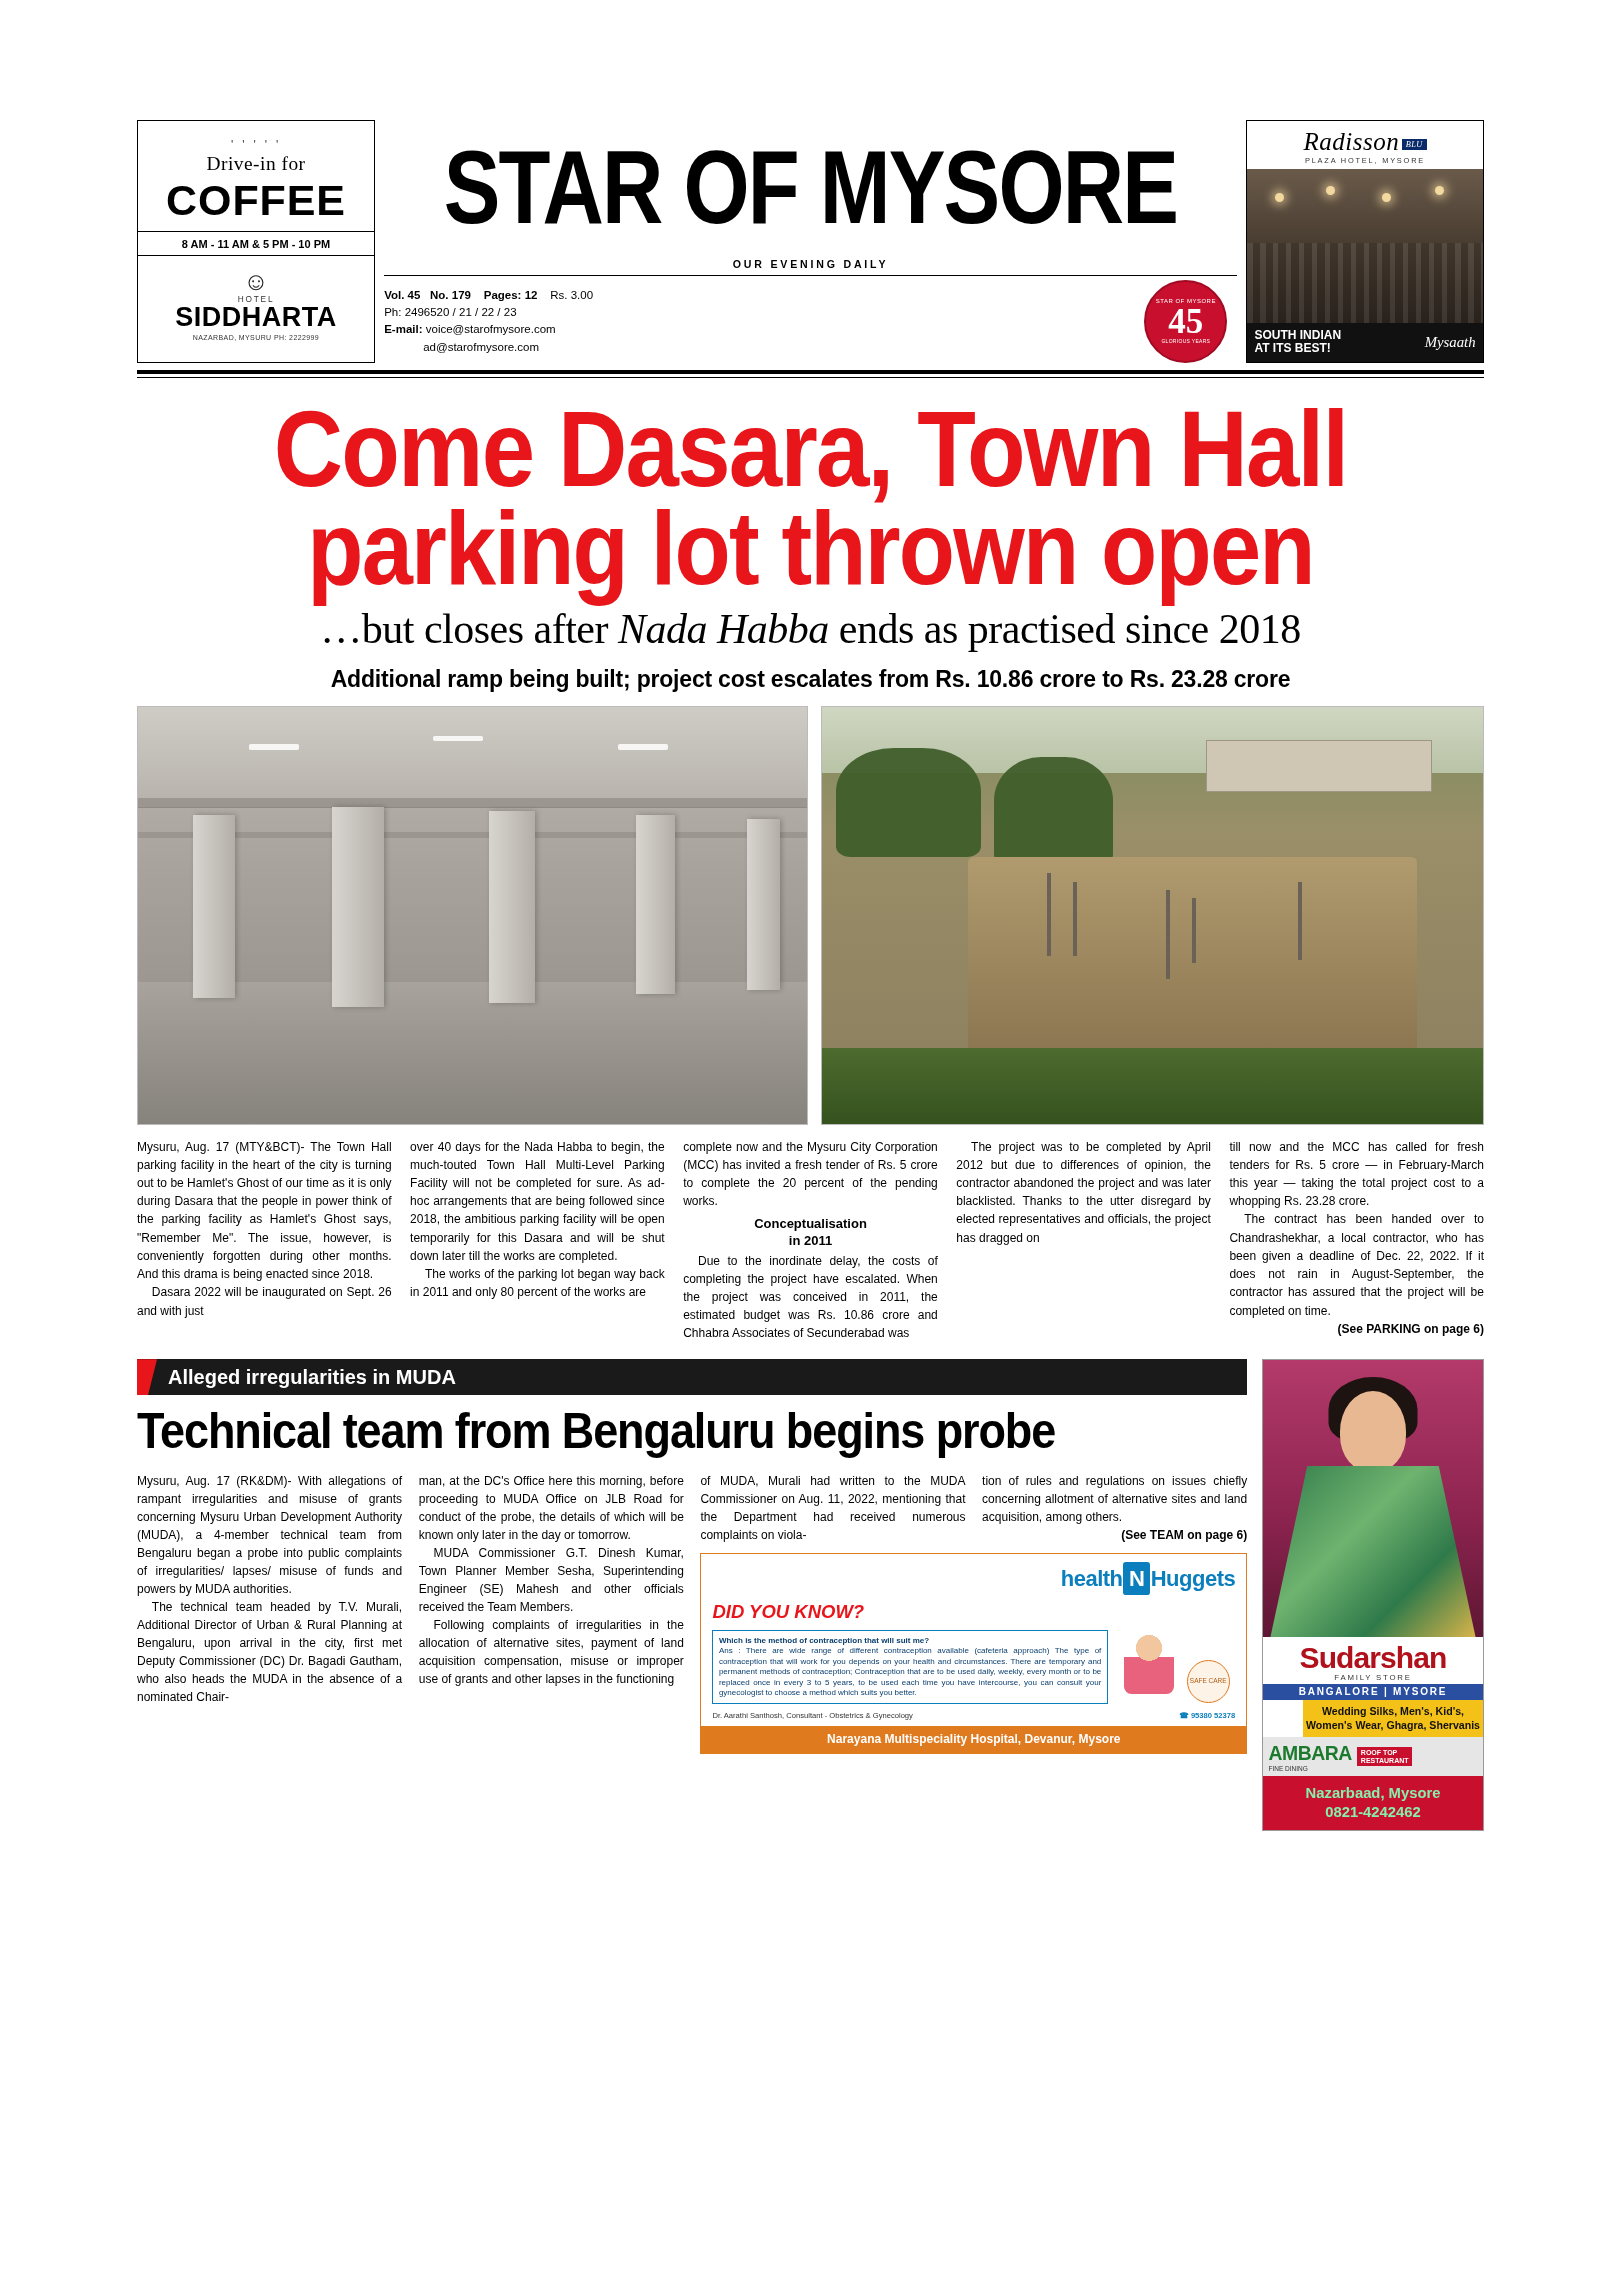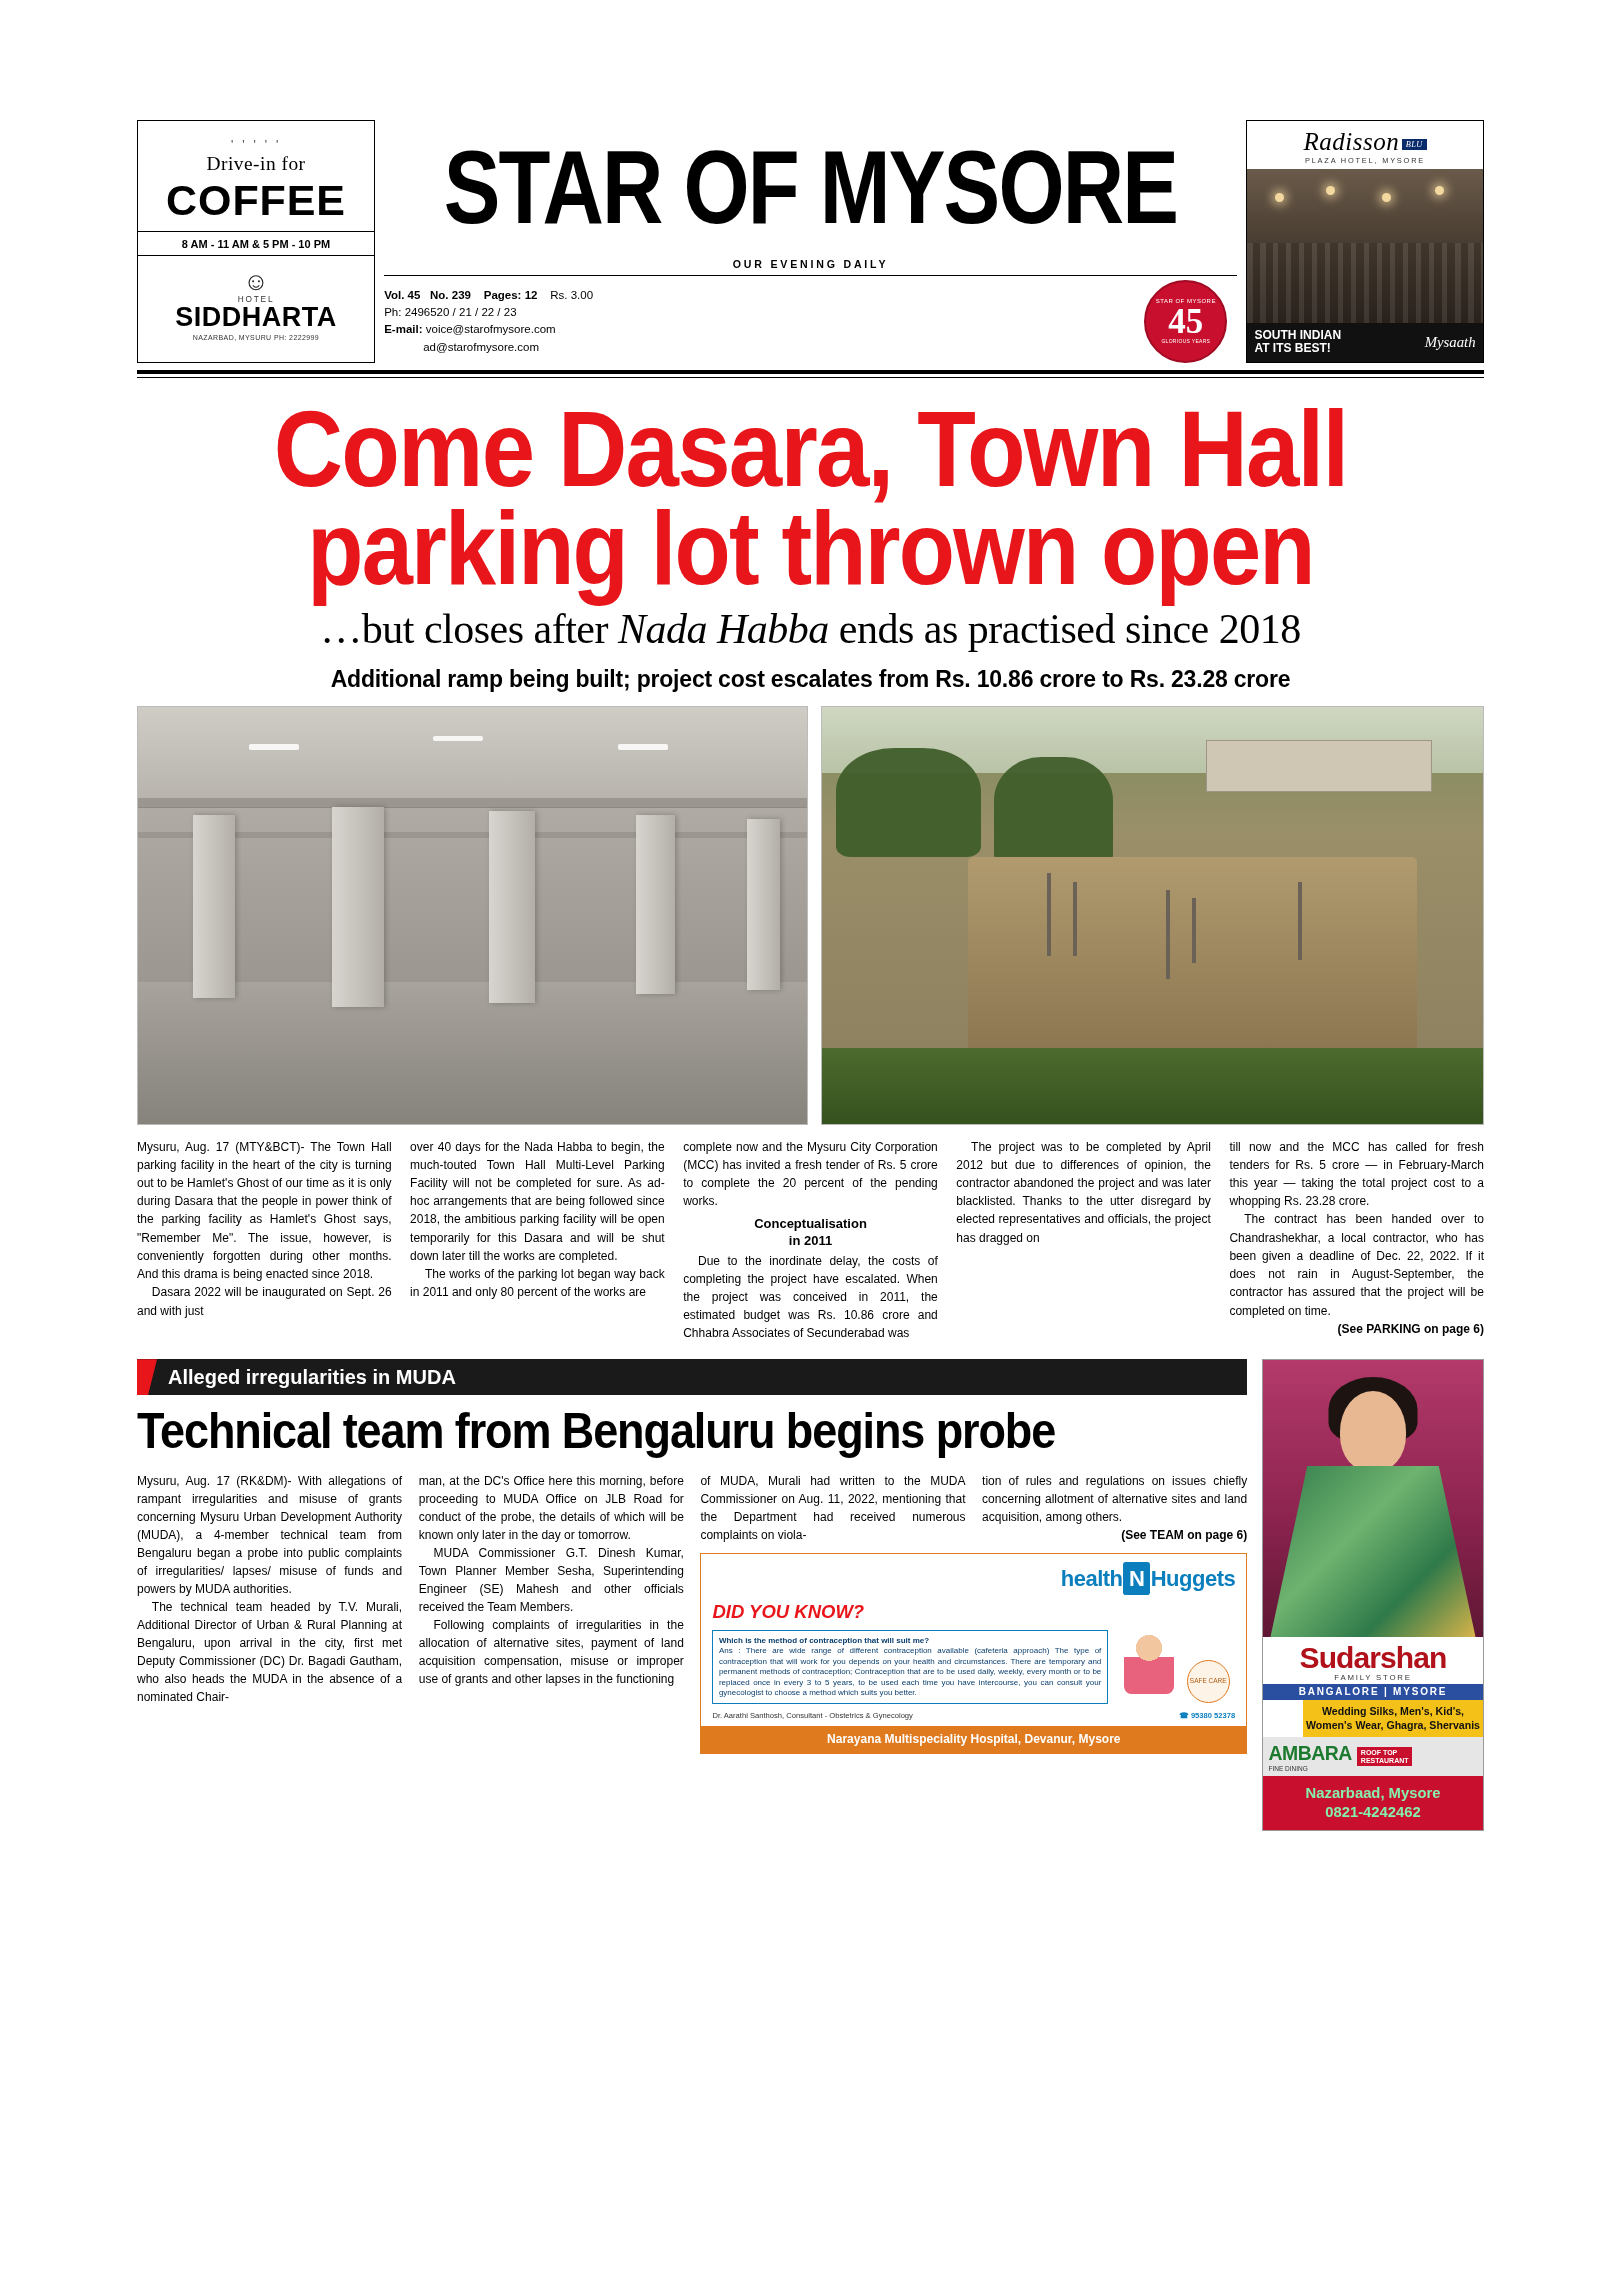--- a/index.html
+++ b/index.html
@@ -500,21 +500,21 @@
 
     <div class="masthead-center">
       <div class="paper-title">STAR OF MYSORE</div>
       <div class="tagline">OUR EVENING DAILY</div>
       <div class="mast-rule"></div>
       <div class="mast-info">
         <div class="mi-left">
           <div class="row1">
             <span>Vol. 45</span>
             <span class="norm">&nbsp;</span>
-            <span>No. 239</span>
+            <span>No. 179</span>
             <span class="norm">&nbsp;&nbsp;</span>
             <span>Pages: 12</span>
             <span class="norm">&nbsp;&nbsp;</span>
             <span class="norm">Rs. 3.00</span>
           </div>
           <div>Ph: 2496520 / 21 / 22 / 23</div>
           <div>
             <b>E-mail:</b>
             <span>voice@starofmysore.com</span>
           </div>

